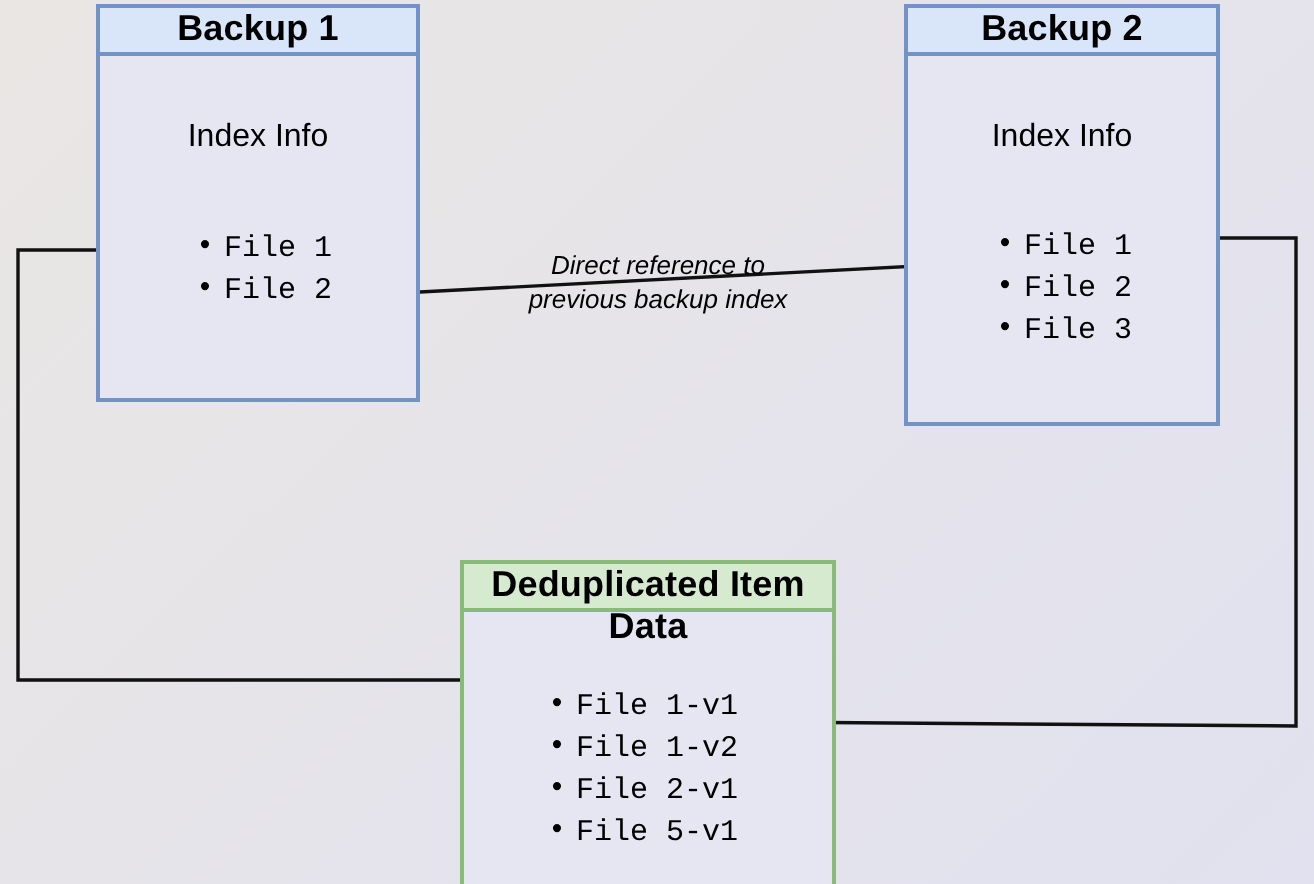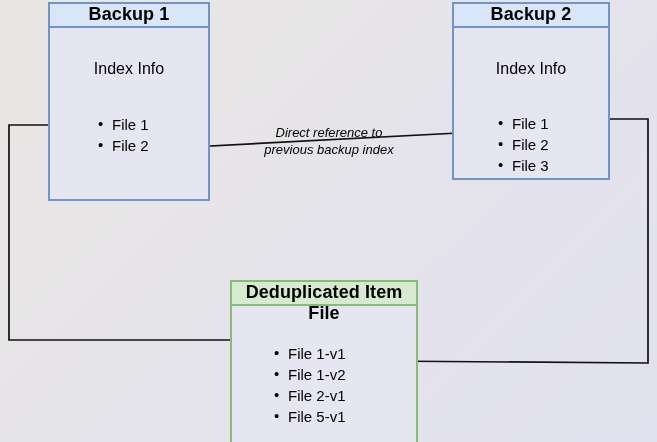--- a/index.html
+++ b/index.html
@@ -58,20 +58,21 @@
     top: 32px;
     text-align: center;
     font-size: 16px;
     color: #000000;
   }
   ul.file-list {
     position: absolute;
     margin: 0;
     padding: 0;
     list-style: none;
+    font-family: Liberation Mono, monospace;
   }
   ul.file-list li {
     font-size: 15px;
     line-height: 21px;
     color: #000000;
     white-space: nowrap;
     position: relative;
     padding-left: 16px;
   }
   ul.file-list li::before {
@@ -146,34 +147,34 @@
     <div class="node-header">Backup 1</div>
     <div class="node-body">
       <div class="body-title">Index Info</div>
       <ul class="file-list" id="list-backup1">
         <li>File 1</li>
         <li>File 2</li>
       </ul>
     </div>
   </div>
 
-  <div class="node" id="node-backup2" style="left:452px; top:2px; width:158px; height:178px;">
+  <div class="node" id="node-backup2" style="left:452px; top:2px; width:158px; height:211px;">
     <div class="node-header">Backup 2</div>
     <div class="node-body">
       <div class="body-title">Index Info</div>
       <ul class="file-list" id="list-backup2">
         <li>File 1</li>
         <li>File 2</li>
         <li>File 3</li>
       </ul>
     </div>
   </div>
 
   <div class="node green" id="node-dedup" style="left:230px; top:280px; width:188px; height:164px;">
-    <div class="node-header">Deduplicated Item File</div>
+    <div class="node-header">Deduplicated Item Data</div>
     <div class="node-body">
       <ul class="file-list" id="list-dedup">
         <li>File 1-v1</li>
         <li>File 1-v2</li>
         <li>File 2-v1</li>
         <li>File 5-v1</li>
       </ul>
     </div>
   </div>
 

